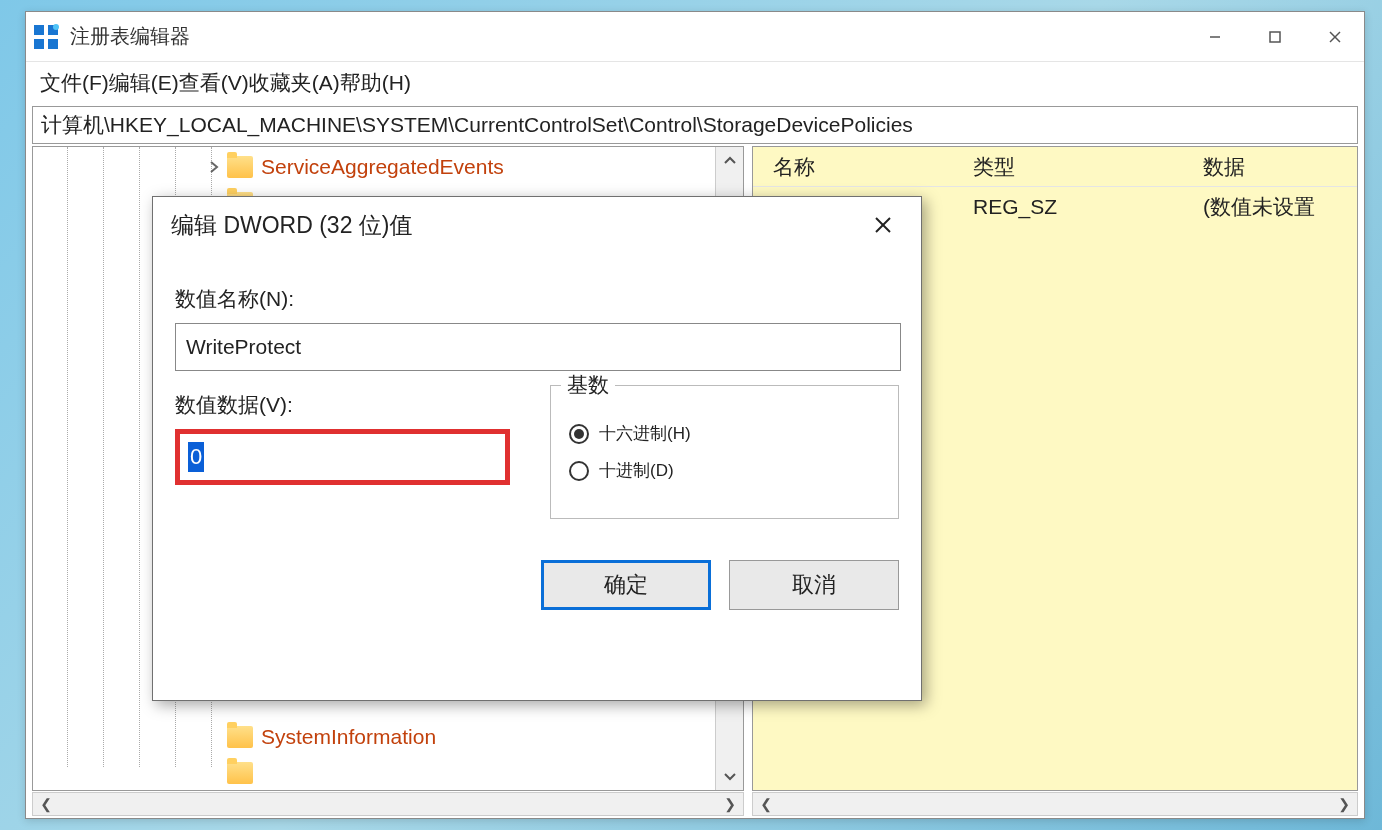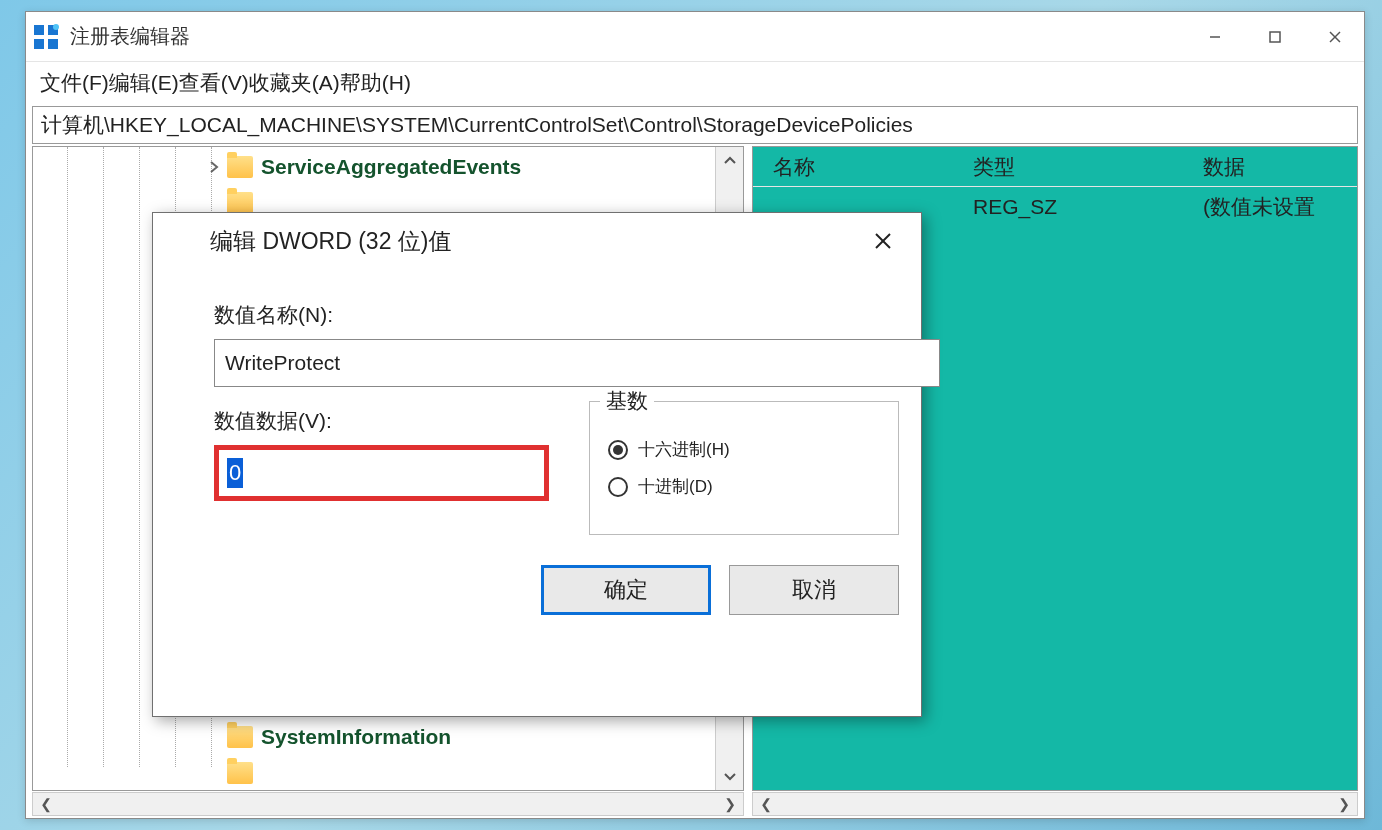--- a/index.html
+++ b/index.html
@@ -76,23 +76,22 @@
       border: 1px solid #999;
       position: relative;
       overflow: hidden;
       background: #fff;
     }
     .tree-row {
       display: flex;
       align-items: center;
       height: 36px;
       font-size: 21px;
-      color: #14532d;
-      position: relative;
-      font-weight: bold;
+      color: #c2410c;
+      position: relative;
     }
     .tree-expander {
       width: 18px;
       height: 18px;
       margin-right: 4px;
       color: #666;
       display: inline-flex;
       align-items: center;
       justify-content: center;
     }
@@ -129,21 +128,21 @@
       align-items: center;
       justify-content: center;
       color: #555;
       font-size: 14px;
     }
     .scroll-track { flex: 1; }
     .values-pane {
       flex: 1;
       border: 1px solid #999;
       margin-left: 8px;
-      background: #14b8a6;
+      background: #fef9c3;
       position: relative;
     }
     .values-header {
       display: flex;
       height: 40px;
       align-items: center;
       font-size: 21px;
       color: #222;
       border-bottom: 1px solid #e5e5e5;
     }
@@ -177,28 +176,27 @@
       width: 26px;
       text-align: center;
       color: #555;
       font-size: 14px;
     }
     .hscroll .htrack { flex: 1; }
     
     .dialog {
       position: absolute;
       left: 152px;
-      top: 212px;
+      top: 196px;
       width: 770px;
       height: 505px;
       background: #fff;
       border: 1px solid #707070;
       box-shadow: 4px 4px 14px rgba(0,0,0,0.35);
       z-index: 10;
-      padding-left: 39px;
     }
     .dialog-title {
       height: 56px;
       display: flex;
       align-items: center;
       padding: 0 18px;
       font-size: 23px;
       color: #222;
     }
     .dialog-close {
@@ -296,20 +294,21 @@
     .btn {
       width: 170px;
       height: 50px;
       font-size: 22px;
       display: flex;
       align-items: center;
       justify-content: center;
       background: #e9e9e9;
       border: 1px solid #999;
       color: #222;
+      margin-top: 11px;
     }
     .btn-primary {
       border: 3px solid #0a6fd8;
       background: #e9e9e9;
     }
     .vline {
       position: absolute;
       width: 0;
       border-left: 1px dotted #aaa;
     }

